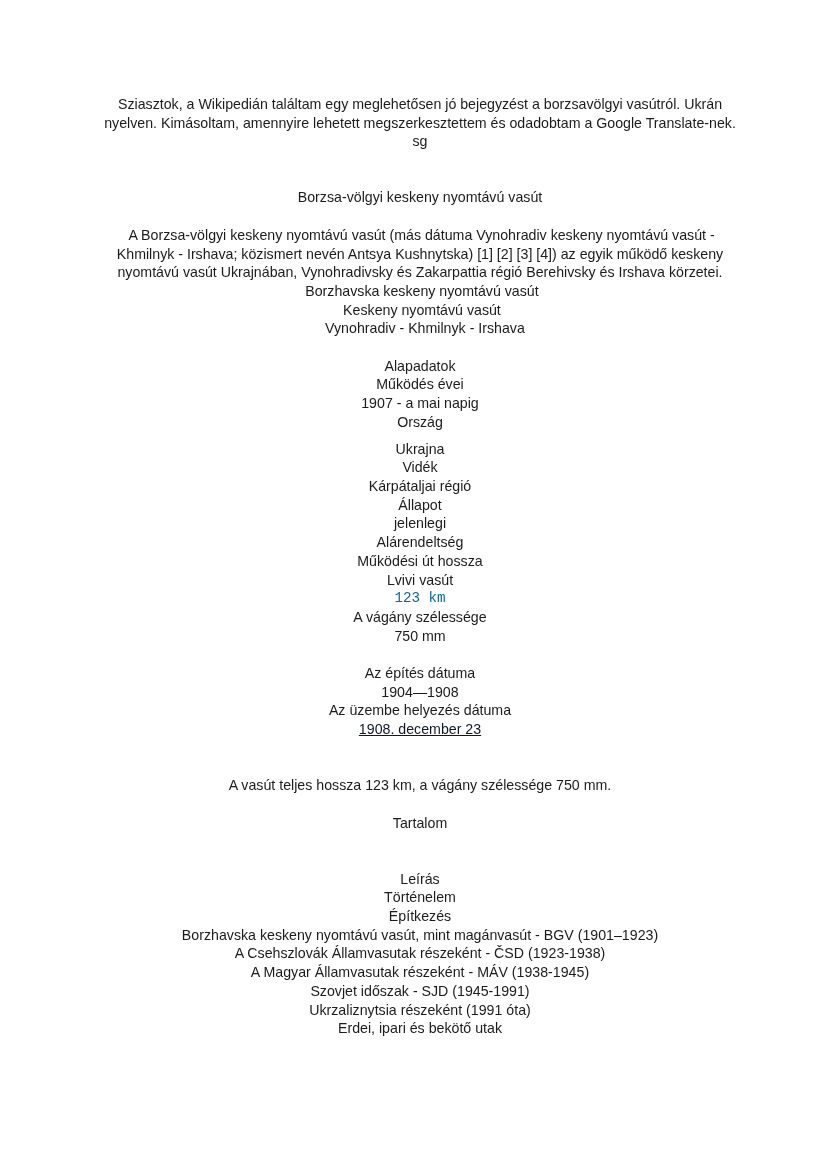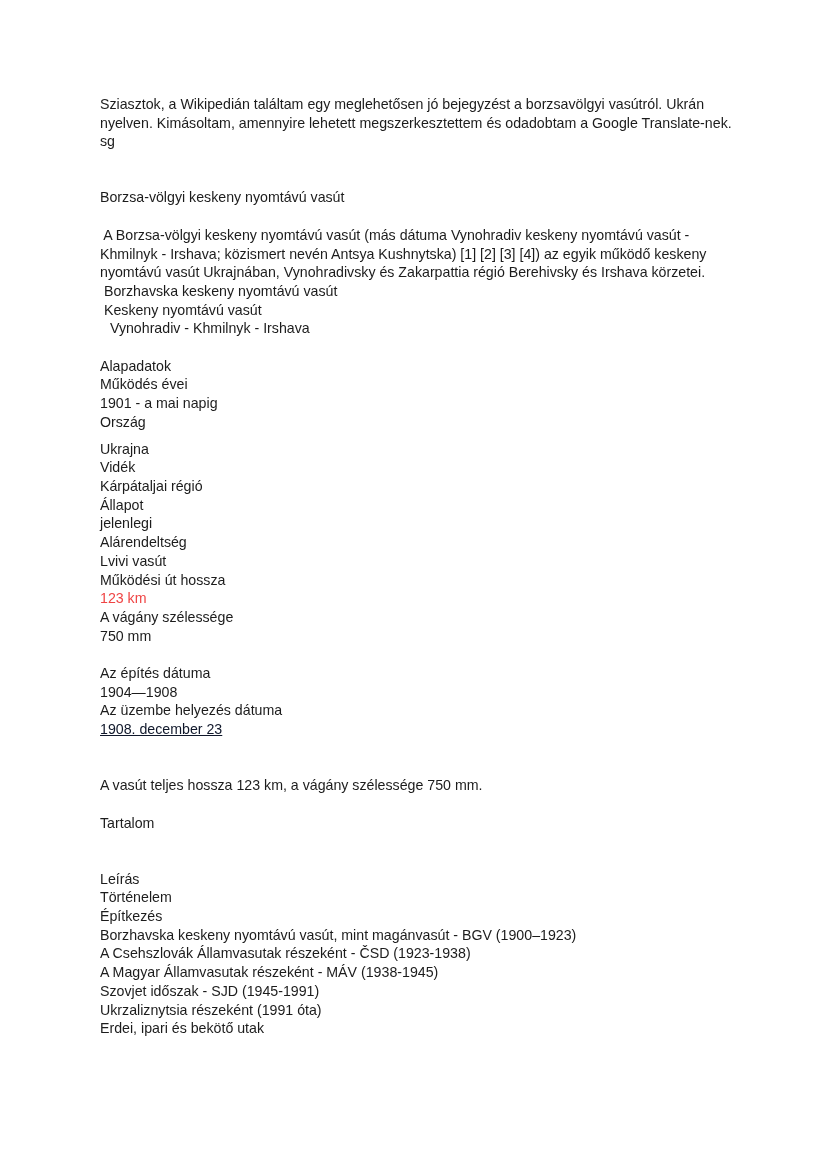--- a/index.html
+++ b/index.html
@@ -8,20 +8,21 @@
     background: #ffffff;
   }
   .page {
     position: relative;
     width: 826px;
     height: 1169px;
     background: #ffffff;
     box-sizing: border-box;
     padding: 95px 96px 0 100px;
     overflow: hidden;
+    text-align: center;
   }
   .doc-content {
     width: 640px;
   }
   .line {
     font-family: "Liberation Sans", sans-serif;
     font-size: 14.2px;
     line-height: 18.7px;
     min-height: 18.7px;
     color: #1c1c1c;
@@ -53,31 +54,31 @@
         <div class="line" style="color: rgb(28, 28, 28);">Khmilnyk - Irshava; közismert nevén Antsya Kushnytska) [1] [2] [3] [4]) az egyik működő keskeny</div>
         <div class="line" style="color: rgb(28, 28, 28);">nyomtávú vasút Ukrajnában, Vynohradivsky és Zakarpattia régió Berehivsky és Irshava körzetei.</div>
         <div class="line" style="color: rgb(28, 28, 28);"> Borzhavska keskeny nyomtávú vasút</div>
         <div class="line" style="color: rgb(28, 28, 28);"> Keskeny nyomtávú vasút</div>
         <div class="line" style="color: rgb(28, 28, 28); margin-left: 6px;"> Vynohradiv - Khmilnyk - Irshava</div>
       </div>
       <div class="line gap" style="color: rgb(28, 28, 28);"></div>
       <div class="block">
         <div class="line" style="color: rgb(28, 28, 28);">Alapadatok</div>
         <div class="line" style="color: rgb(28, 28, 28);">Működés évei</div>
-        <div class="line" style="color: rgb(28, 28, 28);">1901 - a mai napig</div>
+        <div class="line" style="color: rgb(28, 28, 28);">1907 - a mai napig</div>
         <div class="line" style="color: rgb(28, 28, 28);">Ország</div>
         <div class="line" style="color: rgb(28, 28, 28); margin-top: 8px;">Ukrajna</div>
         <div class="line" style="color: rgb(28, 28, 28);">Vidék</div>
         <div class="line" style="color: rgb(28, 28, 28);">Kárpátaljai régió</div>
         <div class="line" style="color: rgb(28, 28, 28);">Állapot</div>
         <div class="line" style="color: rgb(28, 28, 28);">jelenlegi</div>
         <div class="line" style="color: rgb(28, 28, 28);">Alárendeltség</div>
+        <div class="line" style="color: rgb(28, 28, 28);">Működési út hossza</div>
         <div class="line" style="color: rgb(28, 28, 28);">Lvivi vasút</div>
-        <div class="line" style="color: rgb(28, 28, 28);">Működési út hossza</div>
-        <div class="line" style="color: #ef4444;">123 km</div>
+        <div class="line" style="color: #0369a1; font-family: Liberation Mono, monospace;">123 km</div>
         <div class="line" style="color: rgb(28, 28, 28);">A vágány szélessége</div>
         <div class="line" style="color: rgb(28, 28, 28);">750 mm</div>
       </div>
       <div class="line gap" style="color: rgb(28, 28, 28);"></div>
       <div class="block">
         <div class="line" style="color: rgb(28, 28, 28);">Az építés dátuma</div>
         <div class="line" style="color: rgb(28, 28, 28);">1904—1908</div>
         <div class="line" style="color: rgb(28, 28, 28);">Az üzembe helyezés dátuma</div>
         <div class="line" style="color: #0f172a; text-decoration: underline;">1908. december 23</div>
       </div>
@@ -89,21 +90,21 @@
       <div class="line gap" style="color: rgb(28, 28, 28);"></div>
       <div class="block">
         <div class="line" style="color: rgb(28, 28, 28);">Tartalom</div>
       </div>
       <div class="line gap" style="color: rgb(28, 28, 28);"></div>
       <div class="line gap" style="color: rgb(28, 28, 28);"></div>
       <div class="block">
         <div class="line" style="color: rgb(28, 28, 28);">Leírás</div>
         <div class="line" style="color: rgb(28, 28, 28);">Történelem</div>
         <div class="line" style="color: rgb(28, 28, 28);">Építkezés</div>
-        <div class="line" style="color: rgb(28, 28, 28);">Borzhavska keskeny nyomtávú vasút, mint magánvasút - BGV (1900–1923)</div>
+        <div class="line" style="color: rgb(28, 28, 28);">Borzhavska keskeny nyomtávú vasút, mint magánvasút - BGV (1901–1923)</div>
         <div class="line" style="color: rgb(28, 28, 28);">A Csehszlovák Államvasutak részeként - ČSD (1923-1938)</div>
         <div class="line" style="color: rgb(28, 28, 28);">A Magyar Államvasutak részeként - MÁV (1938-1945)</div>
         <div class="line" style="color: rgb(28, 28, 28);">Szovjet időszak - SJD (1945-1991)</div>
         <div class="line" style="color: rgb(28, 28, 28);">Ukrzaliznytsia részeként (1991 óta)</div>
         <div class="line" style="color: rgb(28, 28, 28);">Erdei, ipari és bekötő utak</div>
       </div>
     </div>
 </div>
 
 </body></html>

